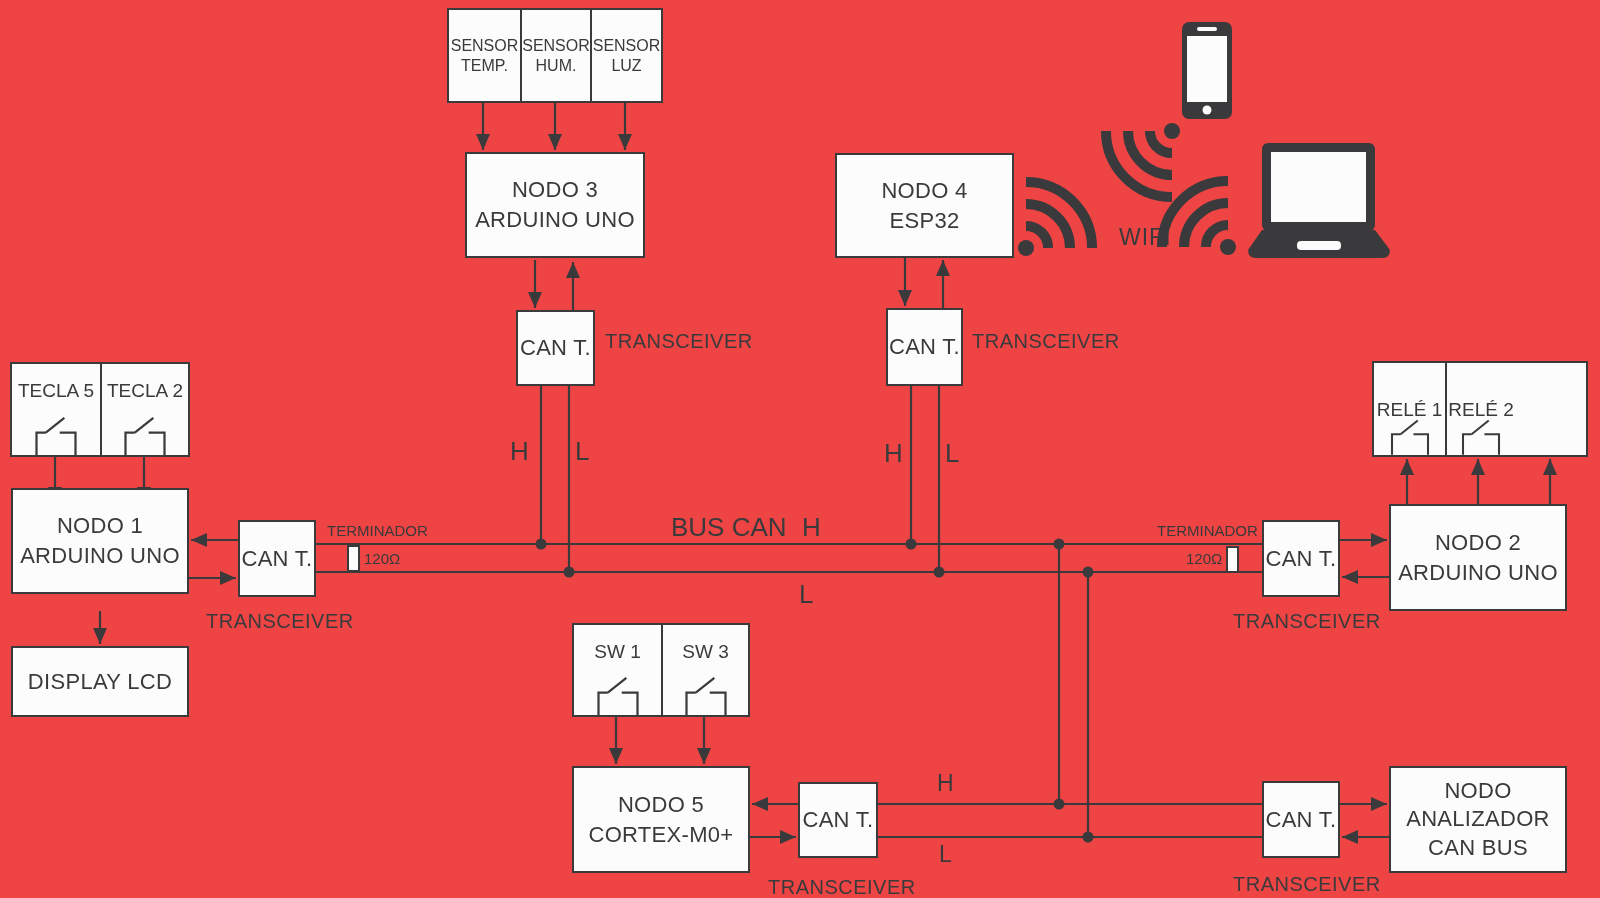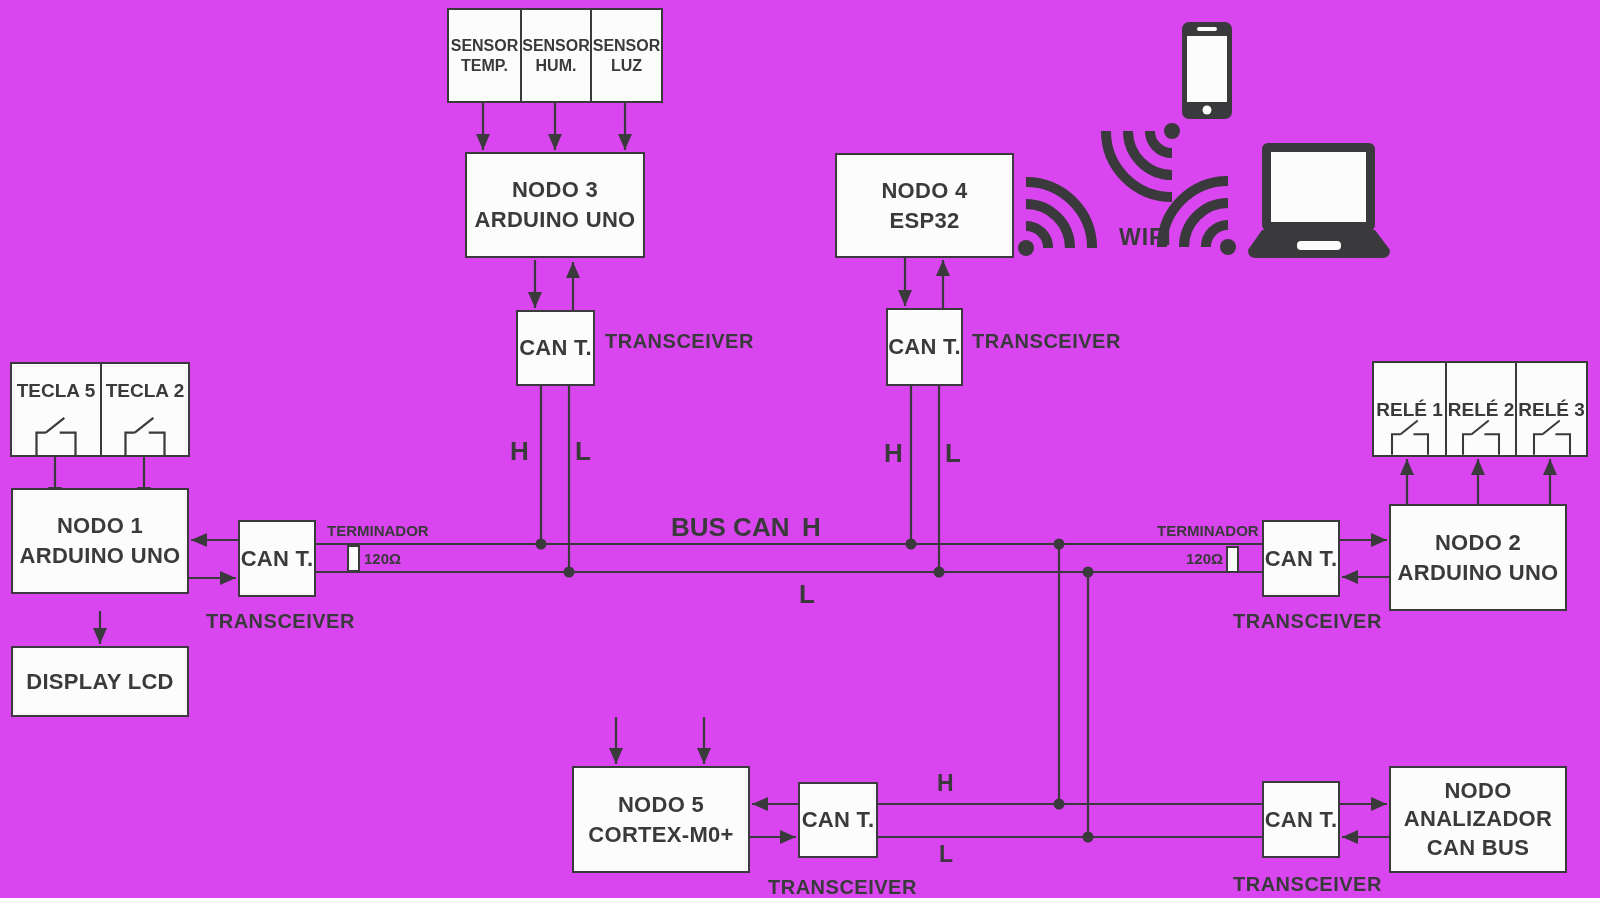--- a/index.html
+++ b/index.html
@@ -1,18 +1,18 @@
 <!DOCTYPE html>
 <html><head>
 <meta charset="utf-8">
 <style>
   html,body{margin:0;padding:0;background:#fcfcfc;}
   .stage{
-    position:relative;width:1600px;height:898px;background:#d946ef;overflow:hidden;
-    font-family:"Liberation Sans","DejaVu Sans",sans-serif;color:#3a3a3c;font-weight:bold;
+    position:relative;width:1600px;height:898px;background:#ef4444;overflow:hidden;
+    font-family:"Liberation Sans","DejaVu Sans",sans-serif;color:#3a3a3c;
   }
   .stage *{box-sizing:border-box;}
   svg.overlay{position:absolute;left:0;top:0;z-index:1;}
   .box{position:absolute;border:2px solid #3a3a3c;background:#fcfcfc;z-index:2;}
   .node{display:flex;flex-direction:column;justify-content:center;
         text-align:center;font-size:22px;line-height:1.36;letter-spacing:.3px;}
   .group{display:flex;flex-direction:row;padding:0;}
   .cell{position:relative;height:100%;display:flex;flex-direction:column;align-items:center;}
   .cell + .cell{border-left:2px solid #3a3a3c;}
   .cell-label{text-align:center;line-height:1.25;}
@@ -218,28 +218,36 @@
       <svg class="sw-glyph" viewBox="0 0 56 44" width="48" height="38">
         <path d="M7,44 V20 H17 M17,20 L37,4 M32,20 H49 V44" fill="none" stroke="#3a3a3c" stroke-width="2.4"></path>
       </svg>
     </div>
     <div class="cell" style="width:70px">
       <div class="cell-label">RELÉ 2</div>
       <svg class="sw-glyph" viewBox="0 0 56 44" width="48" height="38">
         <path d="M7,44 V20 H17 M17,20 L37,4 M32,20 H49 V44" fill="none" stroke="#3a3a3c" stroke-width="2.4"></path>
       </svg>
     </div>
-    <div class="cell" style="width:71px">
-      <div class="cell-label">RELÉ 3</div>
-      <svg class="sw-glyph" viewBox="0 0 56 44" width="48" height="38">
-        <path d="M7,44 V20 H17 M17,20 L37,4 M32,20 H49 V44" fill="none" stroke="#3a3a3c" stroke-width="2.4"></path>
-      </svg>
-    </div>
-  </div>
-
+  </div>
+
+  <div class="box group keys" style="left:572px;top:623px;width:178px;height:94px">
+    <div class="cell" style="width:87px">
+      <div class="cell-label">SW 1</div>
+      <svg class="sw-glyph" viewBox="0 0 56 44" width="52" height="41">
+        <path d="M7,44 V20 H17 M17,20 L37,4 M32,20 H49 V44" fill="none" stroke="#3a3a3c" stroke-width="2.4"></path>
+      </svg>
+    </div>
+    <div class="cell" style="width:87px">
+      <div class="cell-label">SW 3</div>
+      <svg class="sw-glyph" viewBox="0 0 56 44" width="52" height="41">
+        <path d="M7,44 V20 H17 M17,20 L37,4 M32,20 H49 V44" fill="none" stroke="#3a3a3c" stroke-width="2.4"></path>
+      </svg>
+    </div>
+  </div>
 
   <div class="lbl lbl-trans" style="left:605px;top:331px">TRANSCEIVER</div>
   <div class="lbl lbl-trans" style="left:972px;top:331px">TRANSCEIVER</div>
   <div class="lbl lbl-trans" style="left:206px;top:611px">TRANSCEIVER</div>
   <div class="lbl lbl-trans" style="left:1233px;top:611px">TRANSCEIVER</div>
   <div class="lbl lbl-trans" style="left:768px;top:877px">TRANSCEIVER</div>
   <div class="lbl lbl-trans" style="left:1233px;top:874px">TRANSCEIVER</div>
 
   <div class="lbl lbl-term" style="left:327px;top:523px">TERMINADOR</div>
   <div class="lbl lbl-term" style="left:1157px;top:523px">TERMINADOR</div>

